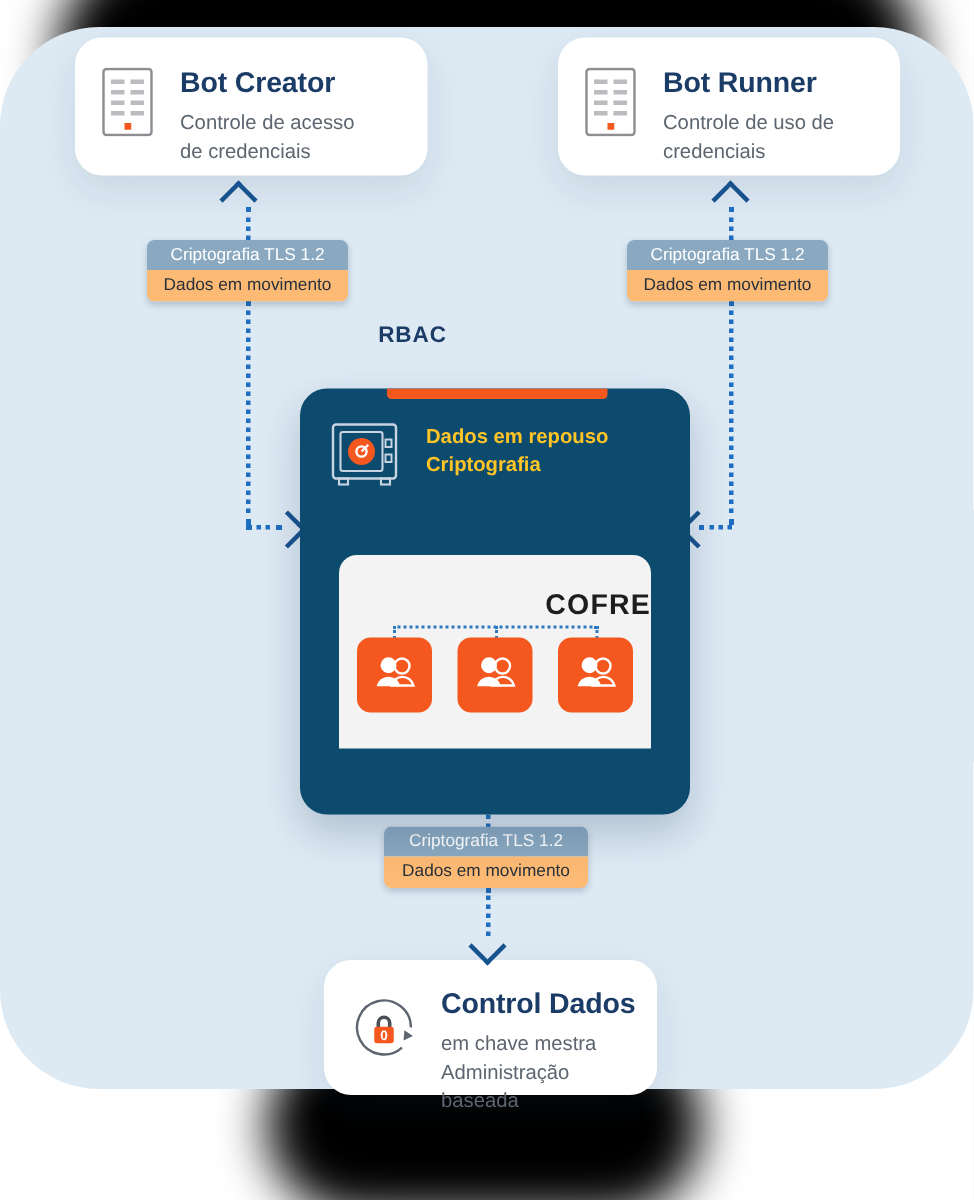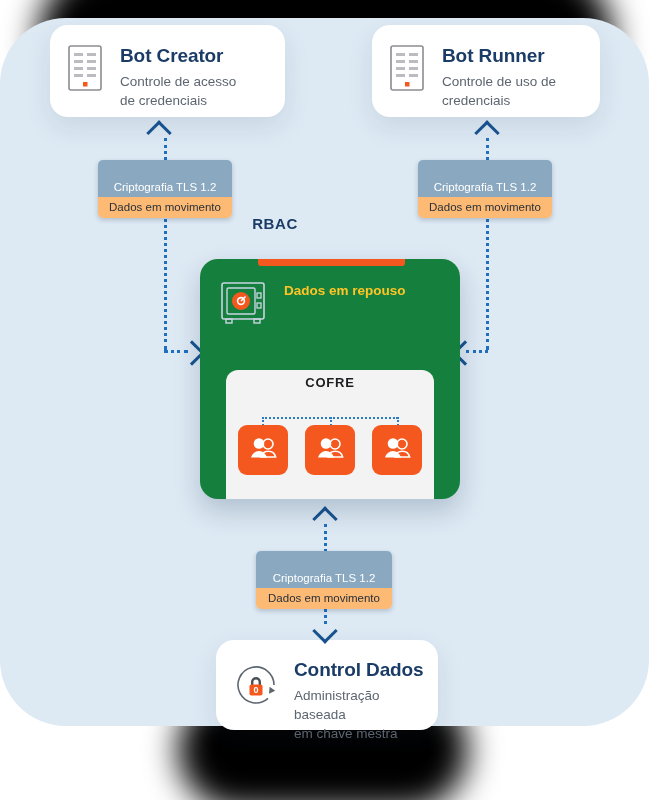--- a/index.html
+++ b/index.html
@@ -106,21 +106,21 @@
     width: 134px;
     border-radius: 5px;
     overflow: hidden;
     box-shadow: 0 2px 5px rgba(20,40,70,0.22);
     font-size: 11.5px;
     text-align: center;
   }
   .badge .b-top {
     background: #8aa9c0;
     color: #ffffff;
-    padding: 20px 2px 3px 2px;
+    padding: 3px 2px 3px 2px;
     line-height: 14px;
   }
   .badge .b-bot {
     background: #fdba74;
     color: #28303a;
     padding: 3px 2px 4px 2px;
     line-height: 14px;
   }
   #badge-left   { left: 98px;  top: 160px; }
   #badge-right  { left: 418px; top: 160px; }
@@ -160,22 +160,22 @@
     font-size: 15px;
     letter-spacing: 0.6px;
   }
 
   
   #vault {
     position: absolute;
     left: 200px;
     top: 259px;
     width: 260px;
-    height: 240px;
-    background: #15803d;
+    height: 284px;
+    background: #0c4a6e;
     border-radius: 18px;
     box-shadow: 0 12px 26px rgba(25,50,85,0.22);
     overflow: hidden;
   }
   #vault-top-bar {
     position: absolute;
     left: 58px; top: 0;
     width: 147px; height: 7px;
     background: #f4581e;
     border-radius: 0 0 3px 3px;
@@ -197,26 +197,26 @@
     margin-left: 16px;
   }
   #cofre {
     position: absolute;
     left: 26px; top: 111px;
     width: 208px; height: 129px;
     background: #f3f3f3;
     border-radius: 12px 12px 0 0;
   }
   #cofre-title {
-    text-align: center;
+    text-align: right;
     color: #1d1d1f;
     font-weight: bold;
-    font-size: 13px;
+    font-size: 19px;
     letter-spacing: 0.8px;
-    padding-top: 5px;
+    padding-top: 23px;
   }
   .user-tiles {
     position: absolute;
     left: 12px; top: 55px;
     width: 184px;
     display: flex;
     justify-content: space-between;
   }
   .user-tile {
     width: 50px; height: 50px;
@@ -302,22 +302,22 @@
       <svg width="52" height="52" viewBox="0 0 52 52">
         <path d="M44 26a18 18 0 1 0-6 13.4" fill="none" stroke="#5d6670" stroke-width="1.6"></path>
         <path d="M40.5 27.5 L44.3 33.2 L37.4 33.6 Z" fill="#5d6670" transform="rotate(-22 41 30)"></path>
         <path d="M21 23 a5 5 0 0 1 10 0 v3 h-2.4 v-3 a2.6 2.6 0 0 0 -5.2 0 v3 H21 Z" fill="#4a4f57"></path>
         <rect x="19.5" y="25.5" width="13" height="11" rx="1.8" fill="#f4581e"></rect>
         <text x="26" y="34" font-family="Liberation Sans, sans-serif" font-size="9" font-weight="bold" fill="#ffffff" text-anchor="middle">0</text>
       </svg>
     </div>
     <div class="card-text" style="margin-left:12px;">
       <p class="card-title">Control Dados</p>
+      <p class="card-sub">em chave mestra</p>
       <p class="card-sub">Administração baseada</p>
-      <p class="card-sub">em chave mestra</p>
     </div>
   </div>
 
   <div class="chev up" style="left:150px; top:124px;"></div>
   <div class="dot-v" style="left:164px; top:138px; height:22px;"></div>
   <div class="dot-v" style="left:164px; top:200px; height:150px;"></div>
   <div class="dot-h" style="left:164px; top:350px; width:24px;"></div>
   <div class="chev right" style="left:183px; top:344px;"></div>
 
   <div class="chev up" style="left:478px; top:124px;"></div>
@@ -360,20 +360,21 @@
           <circle cx="21" cy="20" r="3.4" fill="none" stroke="#ffffff" stroke-width="1.6"></circle>
           <line x1="21" y1="20" x2="25.5" y2="15.5" stroke="#ffffff" stroke-width="1.6"></line>
           <rect x="37" y="12" width="4" height="5" fill="none" stroke="#c9d4e2" stroke-width="1.3"></rect>
           <rect x="37" y="22" width="4" height="5" fill="none" stroke="#c9d4e2" stroke-width="1.3"></rect>
           <rect x="6" y="38" width="6" height="4" fill="none" stroke="#c9d4e2" stroke-width="1.4"></rect>
           <rect x="34" y="38" width="6" height="4" fill="none" stroke="#c9d4e2" stroke-width="1.4"></rect>
         </svg>
       </div>
       <div id="vault-head-text">
         <div>Dados em repouso</div>
+        <div>Criptografia</div>
       </div>
     </div>
 
     <div id="cofre">
       <div id="cofre-title">COFRE</div>
 
       <div class="cofre-bracket-h"></div>
       <div class="cofre-bracket-v" style="left:36px;"></div>
       <div class="cofre-bracket-v" style="left:104px;"></div>
       <div class="cofre-bracket-v" style="left:171px;"></div>

